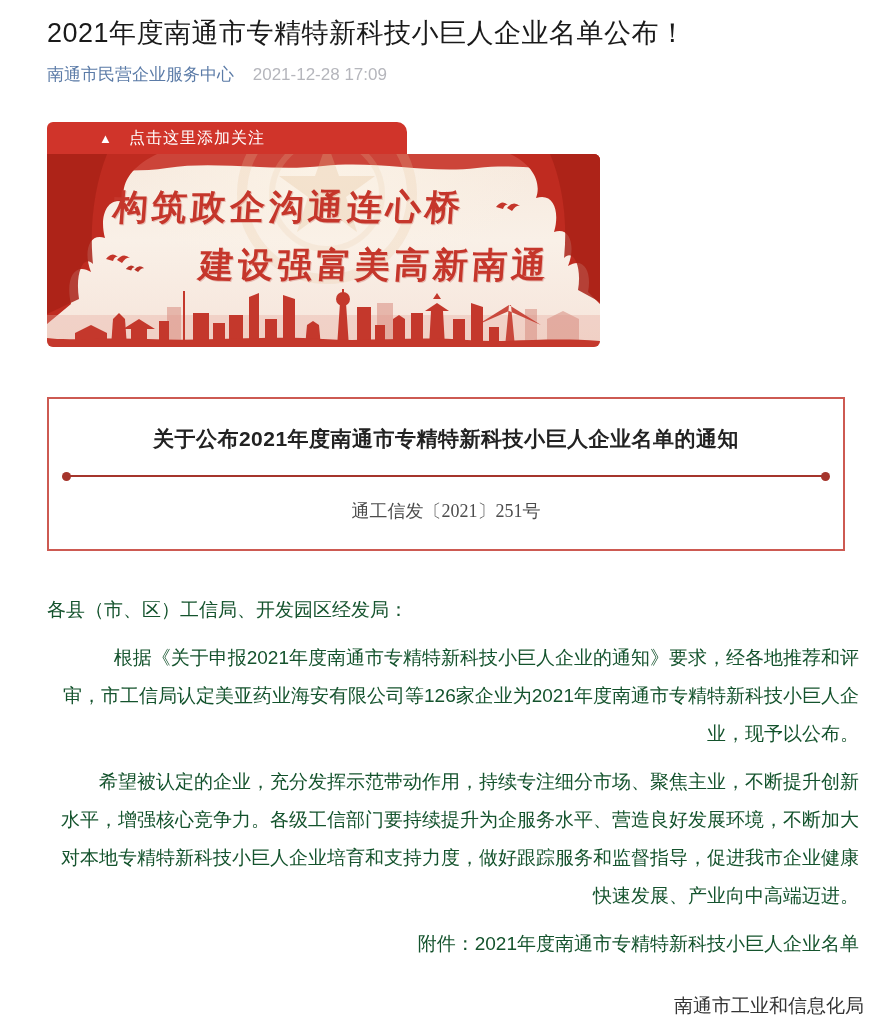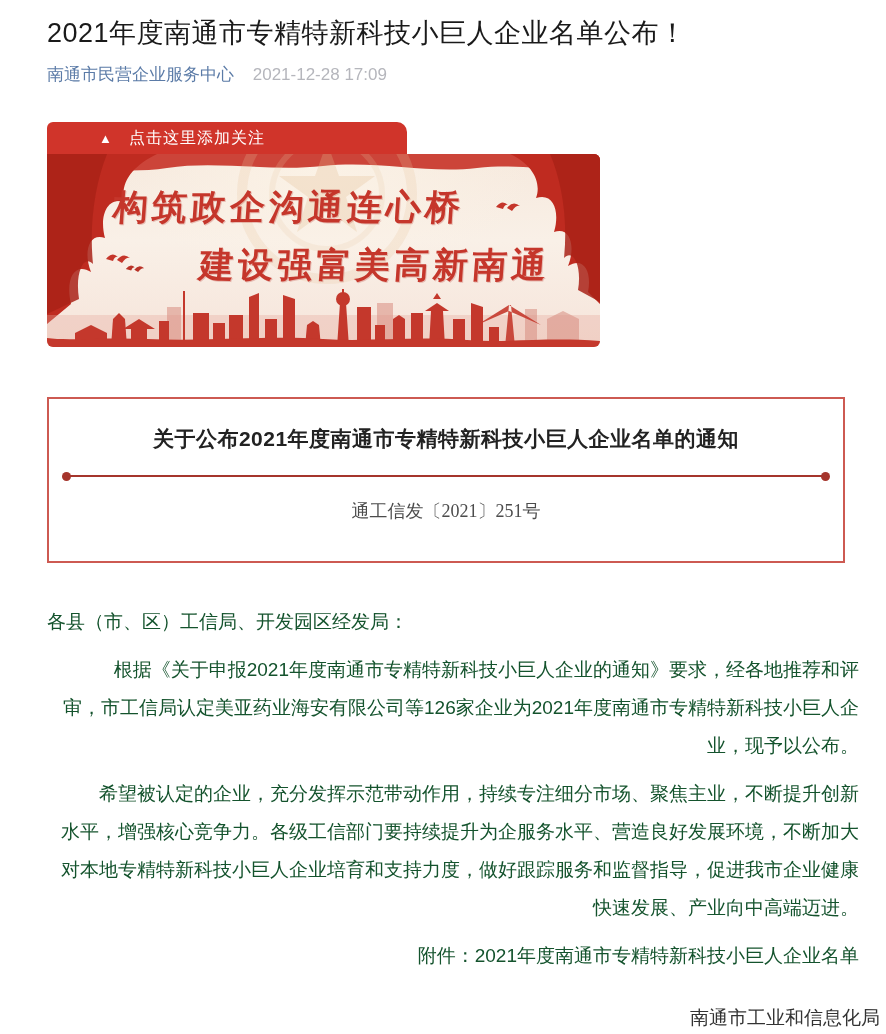--- a/index.html
+++ b/index.html
@@ -58,21 +58,21 @@
   .bird { position: absolute; width: 26px; height: 14px; }
   .bird-1 { top: 44px; left: 448px; }
   .bird-2a { top: 96px; left: 58px; }
   .bird-2b { top: 108px; left: 78px; width: 20px; height: 11px; }
 
   
   .notice-box {
     margin: 50px 41px 0 0;
     width: 798px;
     border: 2px solid #cd5a52;
-    padding: 26px 0 38px;
+    padding: 26px 0 26px;
     text-align: center;
   }
   .notice-title {
     font-size: 21px; font-weight: 700; color: #222; letter-spacing: .5px;
   }
   .notice-divider {
     position: relative; height: 2px; background: #a5352c;
     margin: 22px 14px 22px;
   }
   .notice-divider .dot {
@@ -83,21 +83,21 @@
   .notice-divider .dot-right { right: -1px; }
   .doc-number { font-size: 18px; color: #4c4c4c; font-family: Liberation Serif, serif; }
 
   
   .article-body { margin-top: 40px; width: 812px; font-size: 19px; line-height: 38px; color: #14532d; }
   .article-body p { margin: 0 0 10px 0; }
   .article-body p.indent { text-indent: 2em; text-align: right; }
 
   
   .signature { width: 833px; margin-top: 24px; text-align: right; font-size: 19px; line-height: 38px; color: #333; }
-  .signature p { margin: 0; }
+  .signature p { margin: 16px; }
 </style>
 </head>
 <body>
 
 <div class="page">
 
   <h1 class="article-title">2021年度南通市专精特新科技小巨人企业名单公布！</h1>
 
   <div class="meta">
     <a class="author">南通市民营企业服务中心</a>

